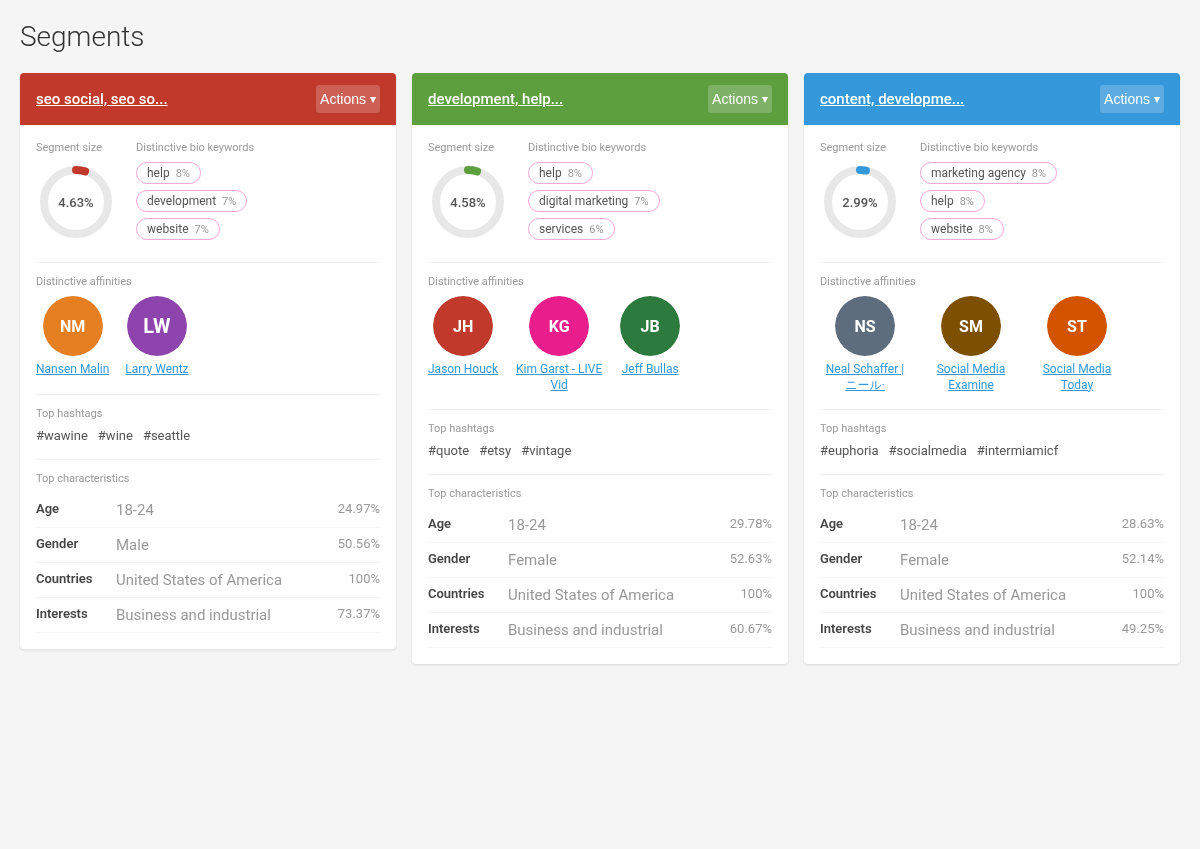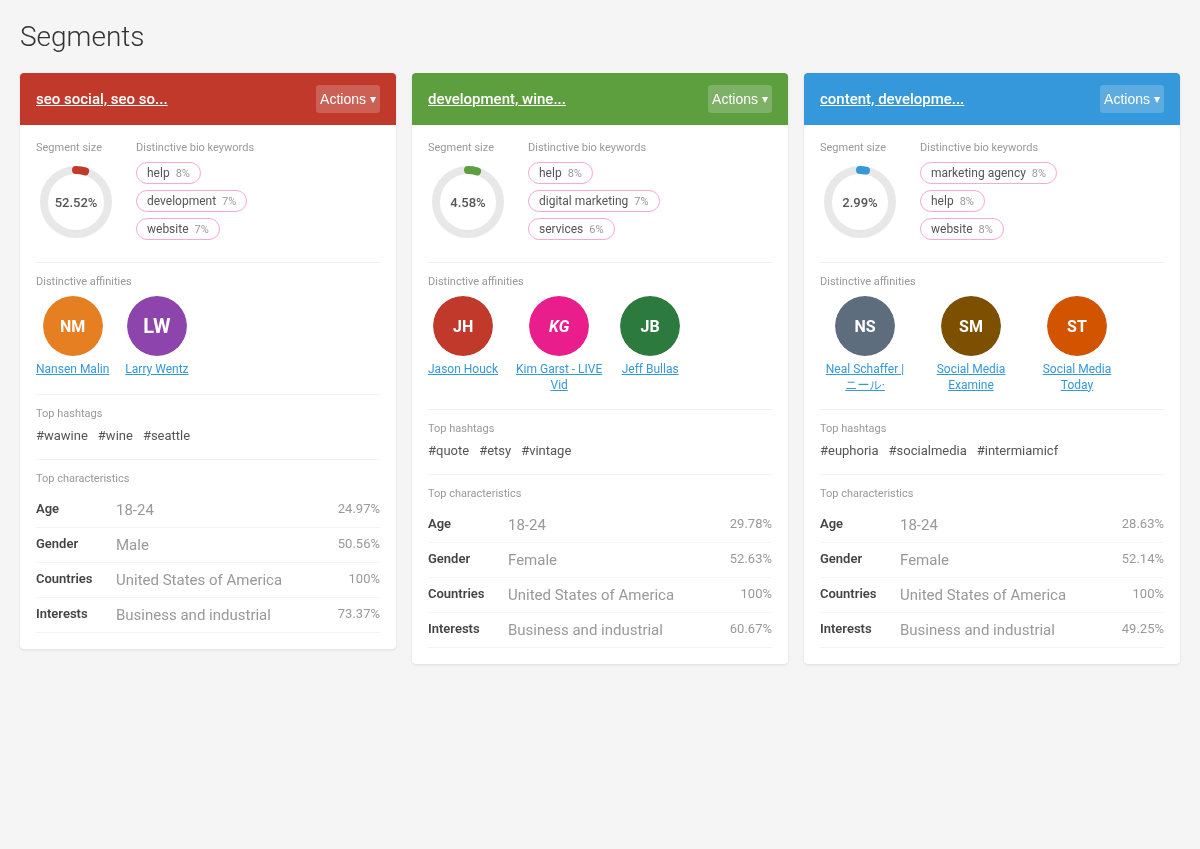--- a/index.html
+++ b/index.html
@@ -79,21 +79,21 @@
       <div class="top-section">
         <div class="segment-size-block">
           <div class="section-label">Segment size</div>
           <div class="donut-container">
             
     <svg class="donut-svg" width="80" height="80" viewBox="0 0 80 80">
       <circle class="donut-track" cx="40" cy="40" r="32"></circle>
       <circle class="donut-fill red" cx="40" cy="40" r="32" stroke-dasharray="201.06192982974676" stroke-dashoffset="191.75276247862948"></circle>
     </svg>
   
-            <span class="donut-label">52.52%</span>
+            <span class="donut-label">4.63%</span>
           </div>
         </div>
         <div class="bio-keywords">
           <div class="section-label">Distinctive bio keywords</div>
           <div class="keyword-tags">
 
     <div class="keyword-tag">
       <span>help</span>
       <span class="keyword-pct">8%</span>
     </div>
@@ -174,21 +174,21 @@
       <span class="char-label">Interests</span>
       <span class="char-value">Business and industrial</span>
       <span class="char-pct">73.37%</span>
     </div>
 
       </div>
     </div>
   </div>
     <div class="segment-card">
     <div class="segment-header green">
-      <span class="segment-name">development, wine...</span>
+      <span class="segment-name">development, help...</span>
       <button class="actions-btn">
         <span>Actions</span>
         <span class="chevron">▾</span>
       </button>
     </div>
     <div class="segment-body">
       <div class="top-section">
         <div class="segment-size-block">
           <div class="section-label">Segment size</div>
           <div class="donut-container">
@@ -232,21 +232,21 @@
 
       <div class="affinity-item">
         <div class="affinity-avatar">
           <div style="background:#c0392b; border-radius:50%; width:60px; height:60px; display:flex; align-items:center; justify-content:center; color:white; font-weight:bold; font-size:16px;">JH</div>
         </div>
         <span class="affinity-name">Jason Houck</span>
       </div>
 
       <div class="affinity-item">
         <div class="affinity-avatar">
-          <div style="background:#e91e8c; border-radius:50%; width:60px; height:60px; display:flex; align-items:center; justify-content:center; color:white; font-weight:bold; font-size:16px;font-style:italic;">KG</div>
+          <div style="background:#e91e8c; border-radius:50%; width:60px; height:60px; display:flex; align-items:center; justify-content:center; color:white; font-weight:bold; font-size:16px;">KG</div>
         </div>
         <span class="affinity-name">Kim Garst - LIVE Vid</span>
       </div>
 
       <div class="affinity-item">
         <div class="affinity-avatar">
           <div style="background:#2c7a3e; border-radius:50%; width:60px; height:60px; display:flex; align-items:center; justify-content:center; color:white; font-weight:bold; font-size:16px;">JB</div>
         </div>
         <span class="affinity-name">Jeff Bullas</span>
       </div>

